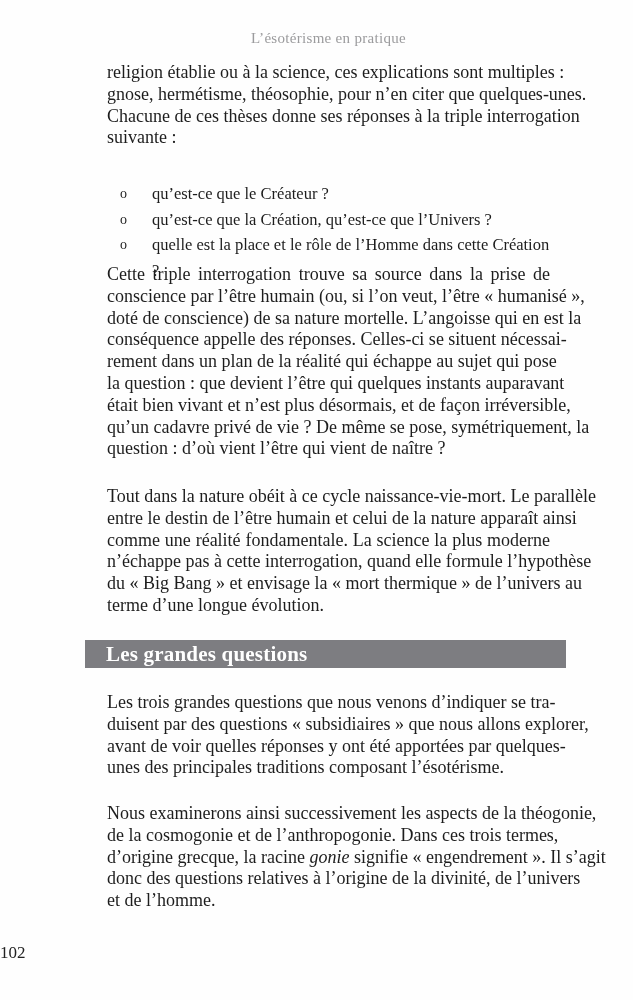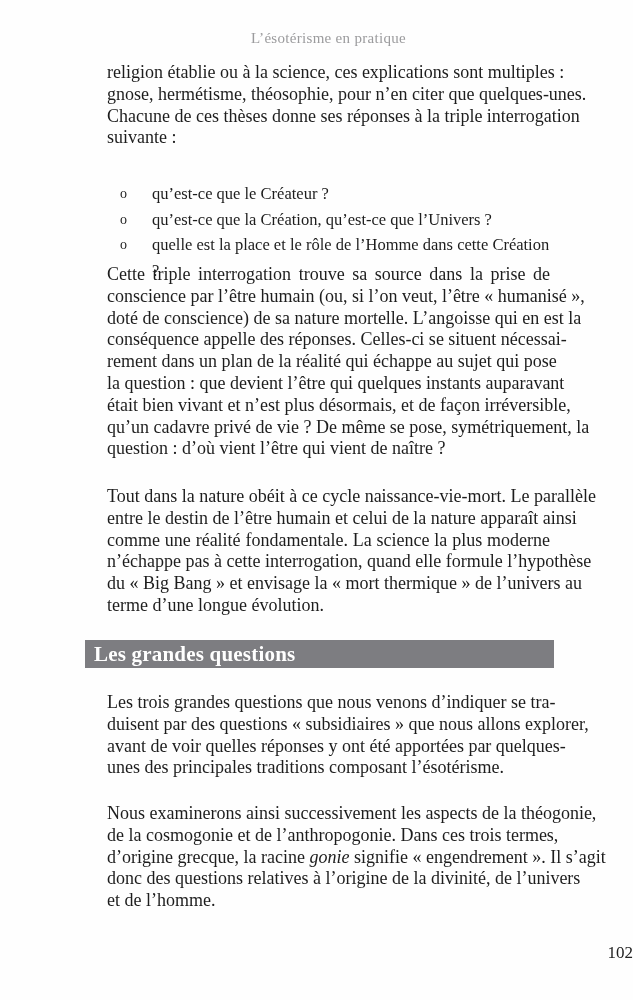--- a/index.html
+++ b/index.html
@@ -75,29 +75,29 @@
     top: 640px;
     left: -2px;
     width: 460px;
     height: 28px;
     margin: 0;
     background: var(--bar-bg, #7d7d81);
     color: var(--bar-fg, #ffffff);
     font-size: 21px;
     font-weight: bold;
     line-height: 28px;
-    padding-left: 9px;
+    padding-left: 21px;
     letter-spacing: 0.2px;
   }
   .page-number {
     position: absolute;
     top: 943px;
     left: 0;
     width: 100%;
-    text-align: right;
+    text-align: left;
     font-size: 17px;
     color: #222222;
   }
 </style>
 </head>
 <body>
 
 <div class="page">
   <div class="running-header">L’ésotérisme en pratique</div>
 

